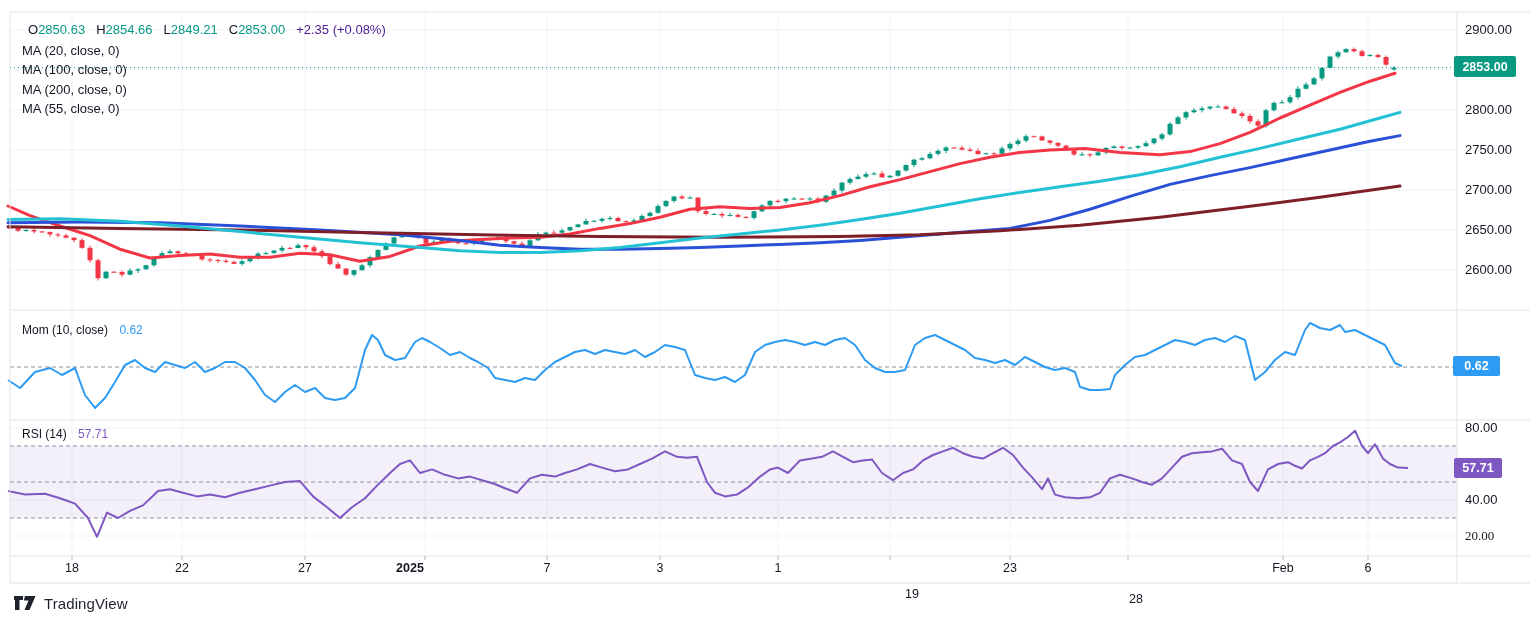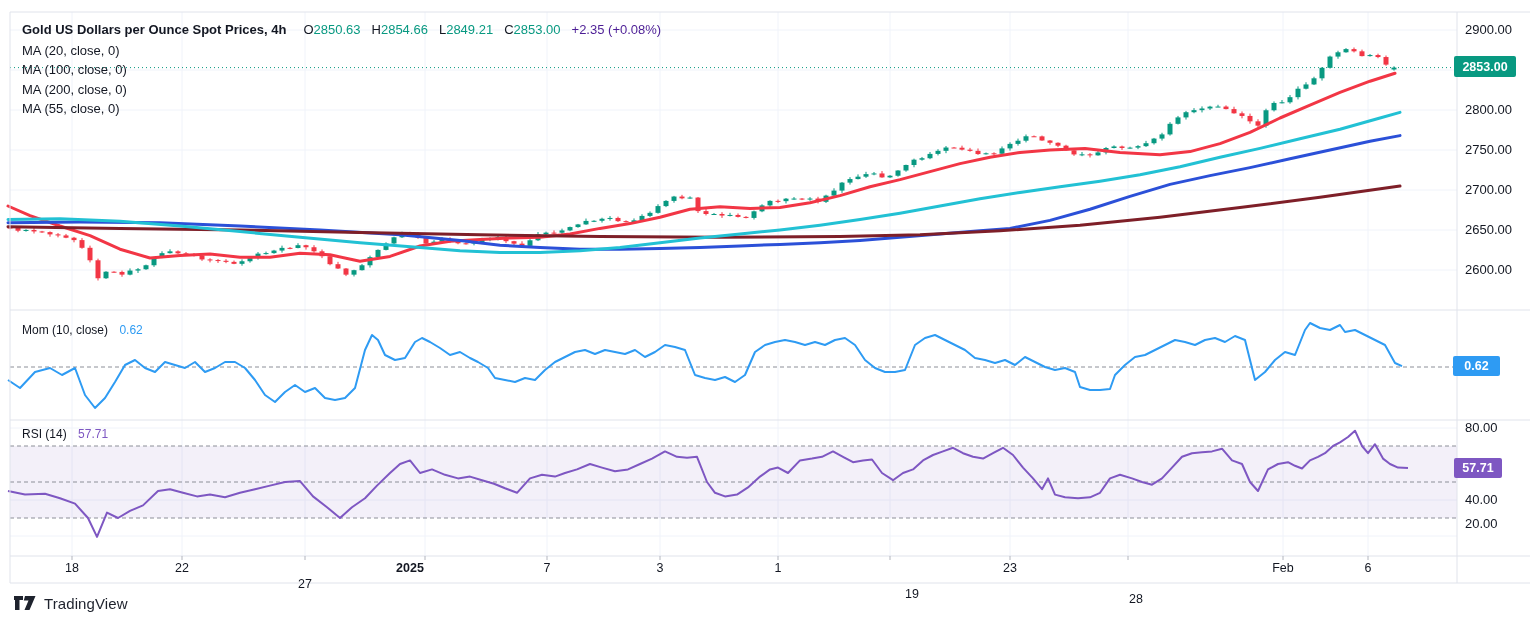--- a/index.html
+++ b/index.html
@@ -424,21 +424,20 @@
       <line x1="660" y1="556" x2="660" y2="560" stroke="#b2b5be" stroke-width="1"></line>
       <line x1="778" y1="556" x2="778" y2="560" stroke="#b2b5be" stroke-width="1"></line>
       <line x1="890" y1="556" x2="890" y2="560" stroke="#b2b5be" stroke-width="1"></line>
       <line x1="1010" y1="556" x2="1010" y2="560" stroke="#b2b5be" stroke-width="1"></line>
       <line x1="1128" y1="556" x2="1128" y2="560" stroke="#b2b5be" stroke-width="1"></line>
       <line x1="1283" y1="556" x2="1283" y2="560" stroke="#b2b5be" stroke-width="1"></line>
       <line x1="1368" y1="556" x2="1368" y2="560" stroke="#b2b5be" stroke-width="1"></line>
     </svg>
 
   <div class="abs hdr">
-    <span class="t">Gold US Dollars per Ounce Spot Prices, 4h</span>
     <span><span class="k">O</span><span class="v">2850.63</span></span>
     <span><span class="k">H</span><span class="v">2854.66</span></span>
     <span><span class="k">L</span><span class="v">2849.21</span></span>
     <span><span class="k">C</span><span class="v">2853.00</span></span>
     <span class="chg">+2.35 (+0.08%)</span>
   </div>
 
   <div class="abs ma-lbl" style="top:43px">MA (20, close, 0)</div>
   <div class="abs ma-lbl" style="top:62px">MA (100, close, 0)</div>
   <div class="abs ma-lbl" style="top:82px">MA (200, close, 0)</div>
@@ -461,26 +460,26 @@
       <div class="abs ax-lbl" style="left: 1465px; top: 22px;">2900.00</div>
       <div class="abs ax-lbl" style="left: 1465px; top: 102px;">2800.00</div>
       <div class="abs ax-lbl" style="left: 1465px; top: 142px;">2750.00</div>
       <div class="abs ax-lbl" style="left: 1465px; top: 182px;">2700.00</div>
       <div class="abs ax-lbl" style="left: 1465px; top: 222px;">2650.00</div>
       <div class="abs ax-lbl" style="left: 1465px; top: 262px;">2600.00</div>
     </div>
   <div id="rsi-axis-labels">
       <div class="abs ax-lbl" style="left: 1465px; top: 420px;">80.00</div>
       <div class="abs ax-lbl" style="left: 1465px; top: 492px;">40.00</div>
-      <div class="abs ax-lbl" style="left: 1465px; top: 516px;">20.00</div>
+      <div class="abs ax-lbl" style="left: 1465px; top: 528px; font-family: Liberation Serif, serif;">20.00</div>
     </div>
   <div id="time-axis-labels">
       <div class="abs t-lbl" style="left: 72px; top: 561px;">18</div>
       <div class="abs t-lbl" style="left: 182px; top: 561px;">22</div>
-      <div class="abs t-lbl" style="left: 305px; top: 577px;">27</div>
+      <div class="abs t-lbl" style="left: 305px; top: 561px;">27</div>
       <div class="abs t-lbl bold" style="left: 410px; top: 561px;">2025</div>
       <div class="abs t-lbl" style="left: 547px; top: 561px;">7</div>
       <div class="abs t-lbl" style="left: 660px; top: 561px;">3</div>
       <div class="abs t-lbl" style="left: 778px; top: 561px;">1</div>
       <div class="abs t-lbl" style="left: 912px; top: 561px; margin-top: 26px;">19</div>
       <div class="abs t-lbl" style="left: 1010px; top: 561px;">23</div>
       <div class="abs t-lbl" style="left: 1128px; top: 592px; margin-left: 8px;">28</div>
       <div class="abs t-lbl" style="left: 1283px; top: 561px;">Feb</div>
       <div class="abs t-lbl" style="left: 1368px; top: 561px;">6</div>
     </div>

